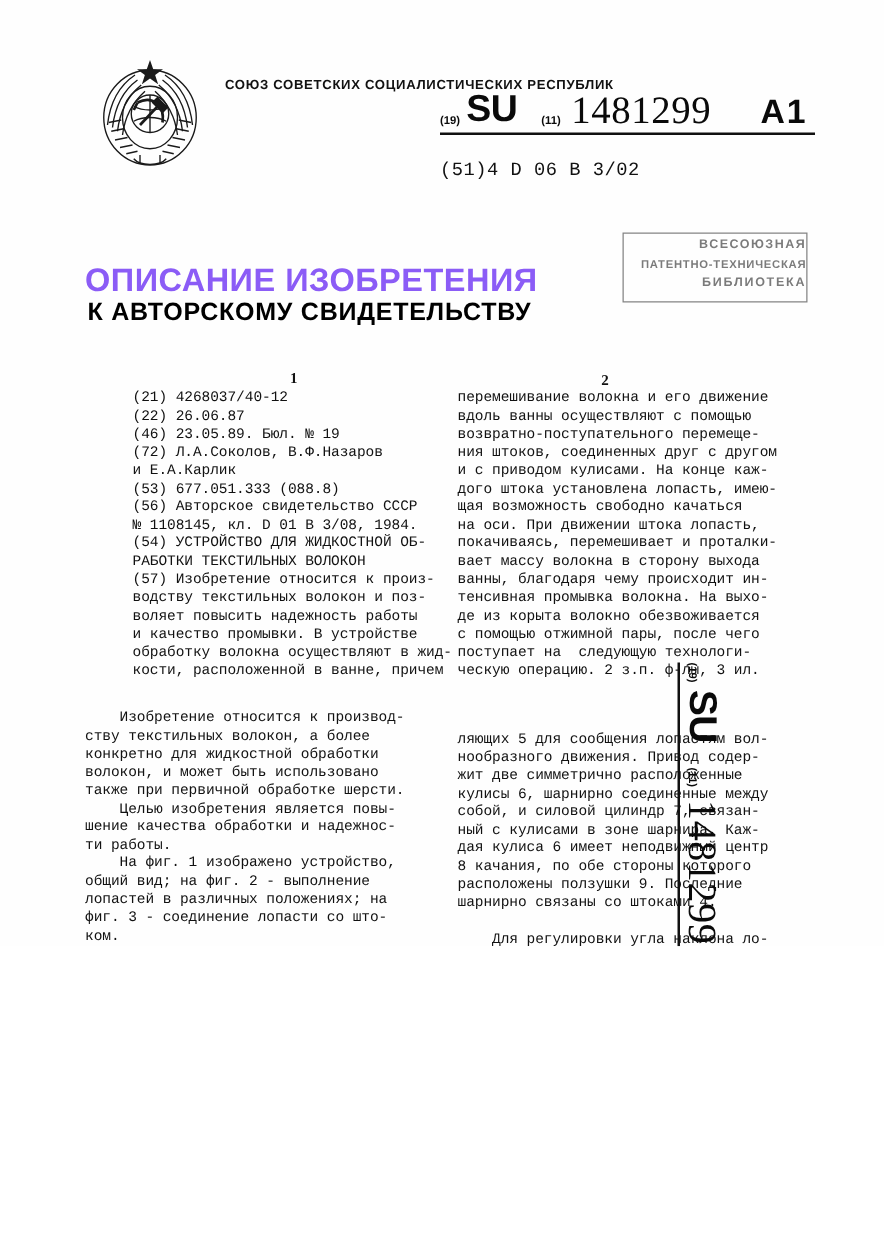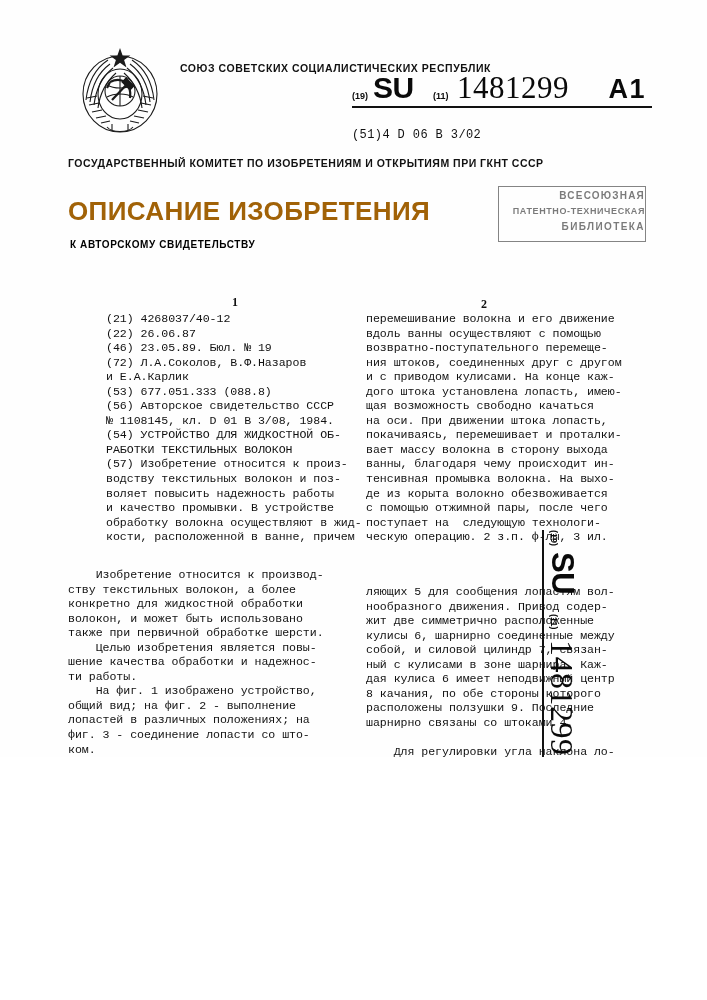--- a/index.html
+++ b/index.html
@@ -84,50 +84,50 @@
     right: 6px; bottom: 1px;
     font-size: 27px;
     font-weight: 700;
     letter-spacing: 1.5px;
   }
 
   .ipc-line {
     position: absolute;
     left: 352px; top: 128px;
     font-family: "Liberation Mono", "DejaVu Sans Mono", monospace;
-    font-size: 12px;
+    font-size: 15px;
     letter-spacing: 0.4px;
     color: #111;
   }
 
   .committee {
     position: absolute;
     left: 68px; top: 156px;
     font-family: "Liberation Sans", "DejaVu Sans", sans-serif;
     font-size: 10.5px;
     font-weight: 700;
     line-height: 14px;
     letter-spacing: 0.5px;
     color: #111;
   }
 
   .title-main {
     position: absolute;
-    left: 68px; top: 196px;
+    left: 68px; top: 209px;
     font-family: "Liberation Sans", "DejaVu Sans", sans-serif;
     font-size: 26px;
     font-weight: 700;
     letter-spacing: 0.4px;
-    color: #a16207;
+    color: #8b5cf6;
   }
   .title-sub {
     position: absolute;
     left: 70px; top: 239px;
     font-family: "Liberation Sans", "DejaVu Sans", sans-serif;
-    font-size: 10px;
+    font-size: 20px;
     font-weight: 700;
     letter-spacing: 0.6px;
     color: #000;
   }
 
   
   .stamp {
     position: absolute;
     left: 498px; top: 186px;
     width: 146px; height: 54px;
@@ -258,23 +258,20 @@
       <span class="dn-su">SU</span>
       <span class="dn-code11">(11)</span>
       <span class="dn-num">1481299</span>
       <span class="dn-kind">A1</span>
     </div>
 
     <div class="ipc-line">
       <span>(51)4 D 06 B 3/02</span>
     </div>
 
-    <div class="committee">ГОСУДАРСТВЕННЫЙ КОМИТЕТ
-ПО ИЗОБРЕТЕНИЯМ И ОТКРЫТИЯМ
-ПРИ ГКНТ СССР</div>
 
     <div class="title-main">ОПИСАНИЕ ИЗОБРЕТЕНИЯ</div>
     <div class="title-sub">К АВТОРСКОМУ СВИДЕТЕЛЬСТВУ</div>
 
     <div class="stamp">
       <div class="stamp-line stamp-l1">ВСЕСОЮЗНАЯ</div>
       <div class="stamp-line stamp-l2">ПАТЕНТНО-ТЕХНИЧЕСКАЯ</div>
       <div class="stamp-line stamp-l3">БИБЛИОТЕКА</div>
     </div>
   </div>

